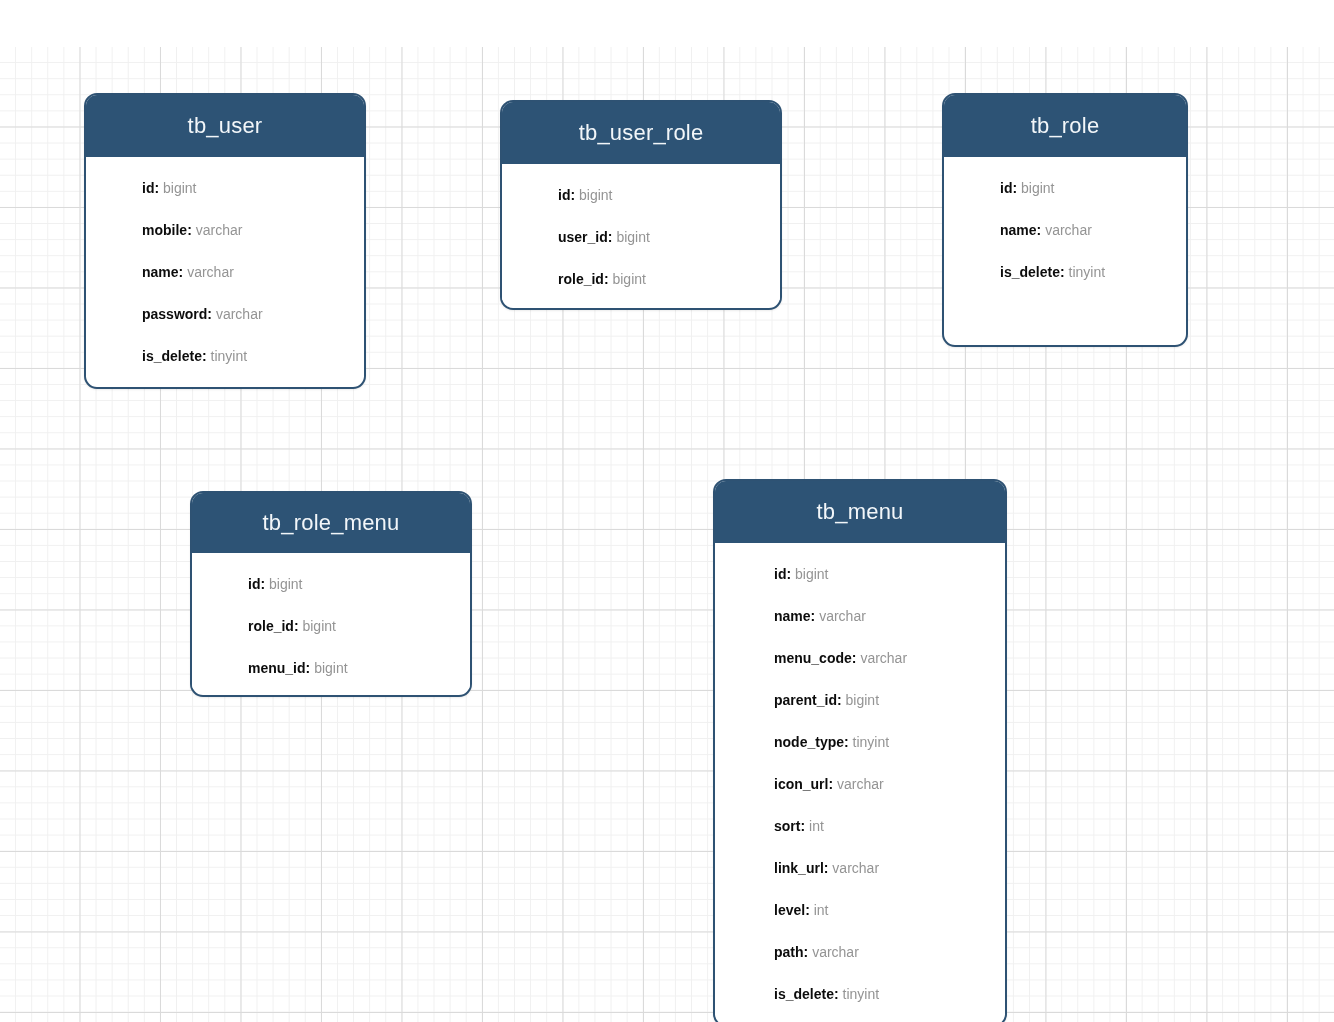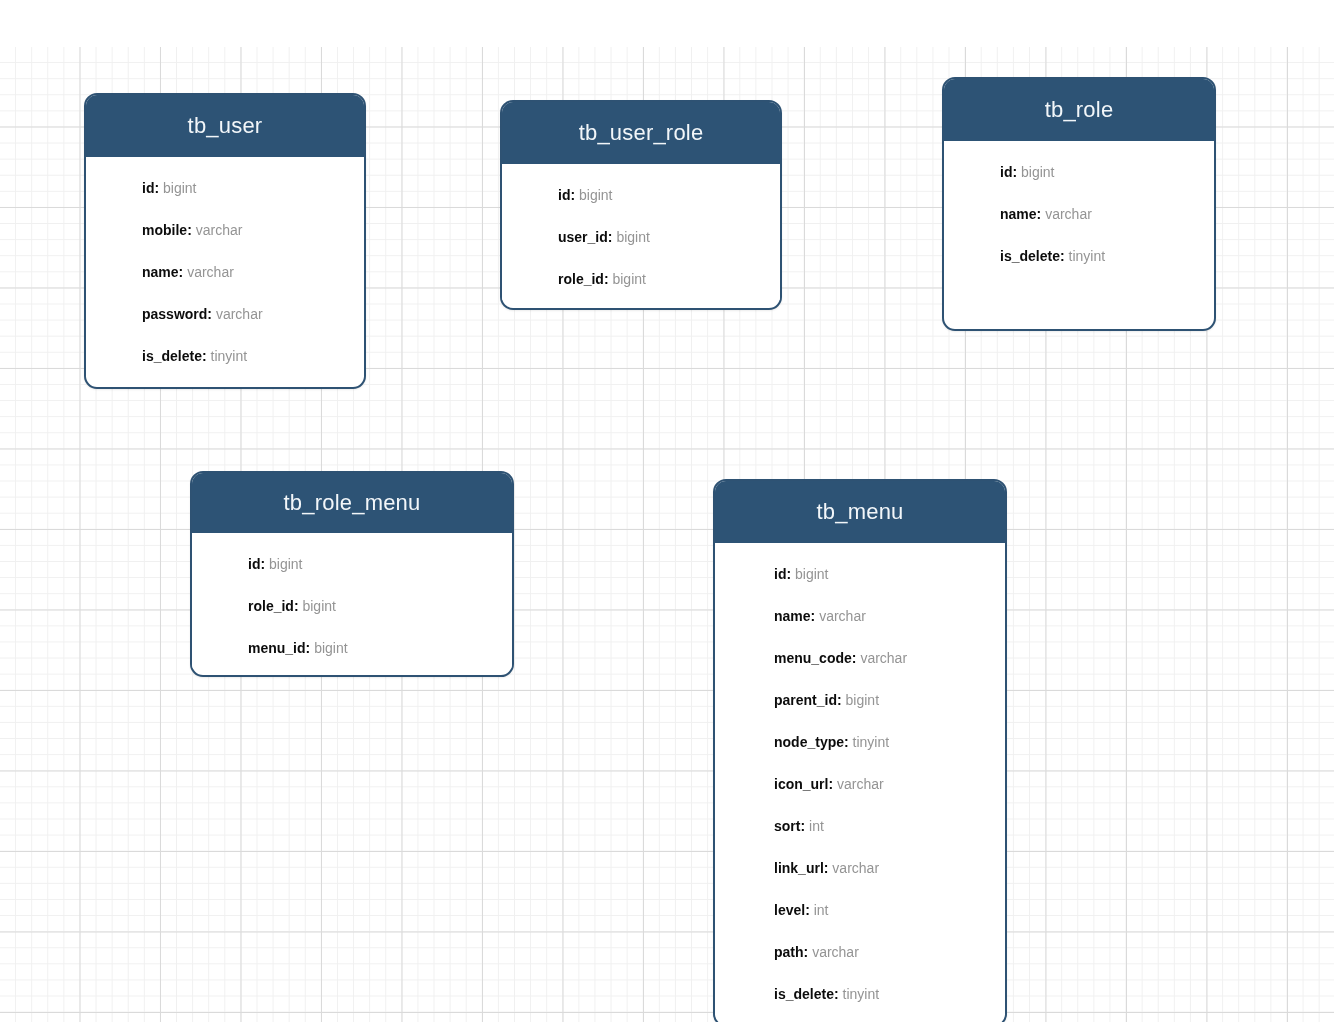--- a/index.html
+++ b/index.html
@@ -113,31 +113,31 @@
       <div class="table-card" style="left: 500px; top: 53px; width: 282px; height: 210px; border-color: rgb(46, 82, 115); background: rgb(255, 255, 255);">
         <div class="table-header" style="height: 62px; background: rgb(45, 83, 117); color: rgb(242, 246, 249);">
           <span>tb_user_role</span>
         </div>
         <div class="table-body" style="padding-left: 56px;">
           <div class="field-row"><span class="field-name" style="color: rgb(12, 12, 12);">id</span><span class="field-sep">:&nbsp;</span><span class="field-type" style="color: rgb(148, 148, 148);">bigint</span></div>
           <div class="field-row"><span class="field-name" style="color: rgb(12, 12, 12);">user_id</span><span class="field-sep">:&nbsp;</span><span class="field-type" style="color: rgb(148, 148, 148);">bigint</span></div>
           <div class="field-row"><span class="field-name" style="color: rgb(12, 12, 12);">role_id</span><span class="field-sep">:&nbsp;</span><span class="field-type" style="color: rgb(148, 148, 148);">bigint</span></div>
         </div>
       </div>
-      <div class="table-card" style="left: 942px; top: 30px; width: 274px; height: 254px; border-color: rgb(46, 82, 115); background: rgb(255, 255, 255);">
+      <div class="table-card" style="left: 942px; top: 46px; width: 246px; height: 254px; border-color: rgb(46, 82, 115); background: rgb(255, 255, 255);">
         <div class="table-header" style="height: 62px; background: rgb(45, 83, 117); color: rgb(242, 246, 249);">
           <span>tb_role</span>
         </div>
         <div class="table-body" style="padding-left: 56px;">
           <div class="field-row"><span class="field-name" style="color: rgb(12, 12, 12);">id</span><span class="field-sep">:&nbsp;</span><span class="field-type" style="color: rgb(148, 148, 148);">bigint</span></div>
           <div class="field-row"><span class="field-name" style="color: rgb(12, 12, 12);">name</span><span class="field-sep">:&nbsp;</span><span class="field-type" style="color: rgb(148, 148, 148);">varchar</span></div>
           <div class="field-row"><span class="field-name" style="color: rgb(12, 12, 12);">is_delete</span><span class="field-sep">:&nbsp;</span><span class="field-type" style="color: rgb(148, 148, 148);">tinyint</span></div>
         </div>
       </div>
-      <div class="table-card" style="left: 190px; top: 424px; width: 324px; height: 206px; border-color: rgb(46, 82, 115); background: rgb(255, 255, 255);">
+      <div class="table-card" style="left: 190px; top: 444px; width: 282px; height: 206px; border-color: rgb(46, 82, 115); background: rgb(255, 255, 255);">
         <div class="table-header" style="height: 60px; background: rgb(45, 83, 117); color: rgb(242, 246, 249);">
           <span>tb_role_menu</span>
         </div>
         <div class="table-body" style="padding-left: 56px;">
           <div class="field-row"><span class="field-name" style="color: rgb(12, 12, 12);">id</span><span class="field-sep">:&nbsp;</span><span class="field-type" style="color: rgb(148, 148, 148);">bigint</span></div>
           <div class="field-row"><span class="field-name" style="color: rgb(12, 12, 12);">role_id</span><span class="field-sep">:&nbsp;</span><span class="field-type" style="color: rgb(148, 148, 148);">bigint</span></div>
           <div class="field-row"><span class="field-name" style="color: rgb(12, 12, 12);">menu_id</span><span class="field-sep">:&nbsp;</span><span class="field-type" style="color: rgb(148, 148, 148);">bigint</span></div>
         </div>
       </div>
       <div class="table-card" style="left: 713px; top: 432px; width: 294px; height: 548px; border-color: rgb(46, 82, 115); background: rgb(255, 255, 255);">

